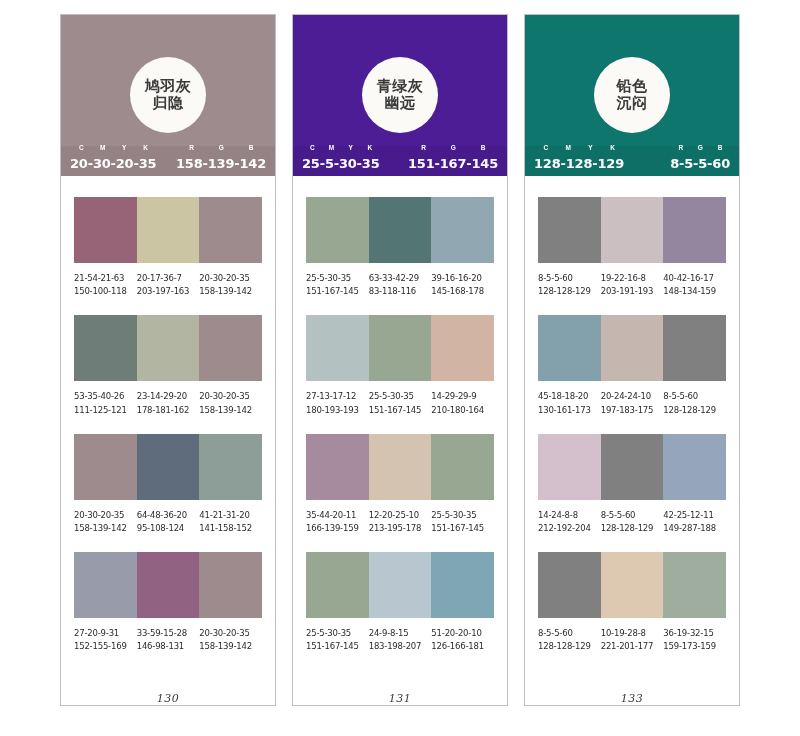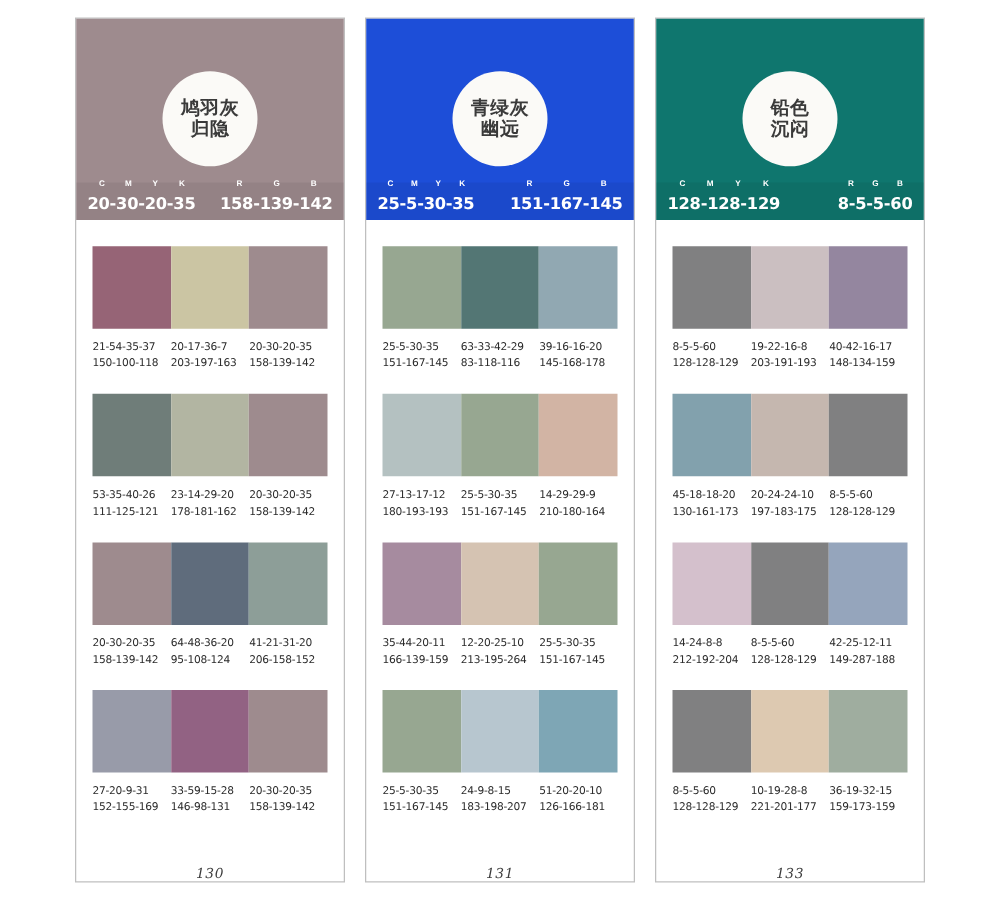--- a/index.html
+++ b/index.html
@@ -179,21 +179,21 @@
       </div>
       <div class="rows">
         <div class="palette-row">
           <div class="swatches">
             <div class="swatch" style="background: rgb(150, 100, 118);"></div>
             <div class="swatch" style="background: rgb(203, 197, 163);"></div>
             <div class="swatch" style="background: rgb(158, 139, 142);"></div>
           </div>
           <div class="labels">
             <div class="label-cell">
-              <span class="cmyk">21-54-35-37</span>
+              <span class="cmyk">21-54-21-63</span>
               <span class="rgb">150-100-118</span>
             </div>
             <div class="label-cell">
               <span class="cmyk">20-17-36-7</span>
               <span class="rgb">203-197-163</span>
             </div>
             <div class="label-cell">
               <span class="cmyk">20-30-20-35</span>
               <span class="rgb">158-139-142</span>
             </div>
@@ -230,21 +230,21 @@
             <div class="label-cell">
               <span class="cmyk">20-30-20-35</span>
               <span class="rgb">158-139-142</span>
             </div>
             <div class="label-cell">
               <span class="cmyk">64-48-36-20</span>
               <span class="rgb">95-108-124</span>
             </div>
             <div class="label-cell">
               <span class="cmyk">41-21-31-20</span>
-              <span class="rgb">206-158-152</span>
+              <span class="rgb">141-158-152</span>
             </div>
           </div>
         </div>
         <div class="palette-row">
           <div class="swatches">
             <div class="swatch" style="background: rgb(152, 155, 169);"></div>
             <div class="swatch" style="background: rgb(146, 98, 131);"></div>
             <div class="swatch" style="background: rgb(158, 139, 142);"></div>
           </div>
           <div class="labels">
@@ -259,21 +259,21 @@
             <div class="label-cell">
               <span class="cmyk">20-30-20-35</span>
               <span class="rgb">158-139-142</span>
             </div>
           </div>
         </div>
       </div>
       <div class="page-number">130</div>
     </div>
     <div class="card">
-      <div class="card-header" style="background: #1d4ed8;">
+      <div class="card-header" style="background: #4c1d95;">
         <div class="header-badge">
           <div class="badge-name">青绿灰</div>
           <div class="badge-sub">幽远</div>
         </div>
         <div class="code-strip">
           <div class="code-group cmyk">
             <div class="code-letters">
               <span>C</span>
               <span>M</span>
               <span>Y</span>
@@ -340,21 +340,21 @@
             <div class="swatch" style="background: rgb(213, 195, 178);"></div>
             <div class="swatch" style="background: rgb(151, 167, 145);"></div>
           </div>
           <div class="labels">
             <div class="label-cell">
               <span class="cmyk">35-44-20-11</span>
               <span class="rgb">166-139-159</span>
             </div>
             <div class="label-cell">
               <span class="cmyk">12-20-25-10</span>
-              <span class="rgb">213-195-264</span>
+              <span class="rgb">213-195-178</span>
             </div>
             <div class="label-cell">
               <span class="cmyk">25-5-30-35</span>
               <span class="rgb">151-167-145</span>
             </div>
           </div>
         </div>
         <div class="palette-row">
           <div class="swatches">
             <div class="swatch" style="background: rgb(151, 167, 145);"></div>

